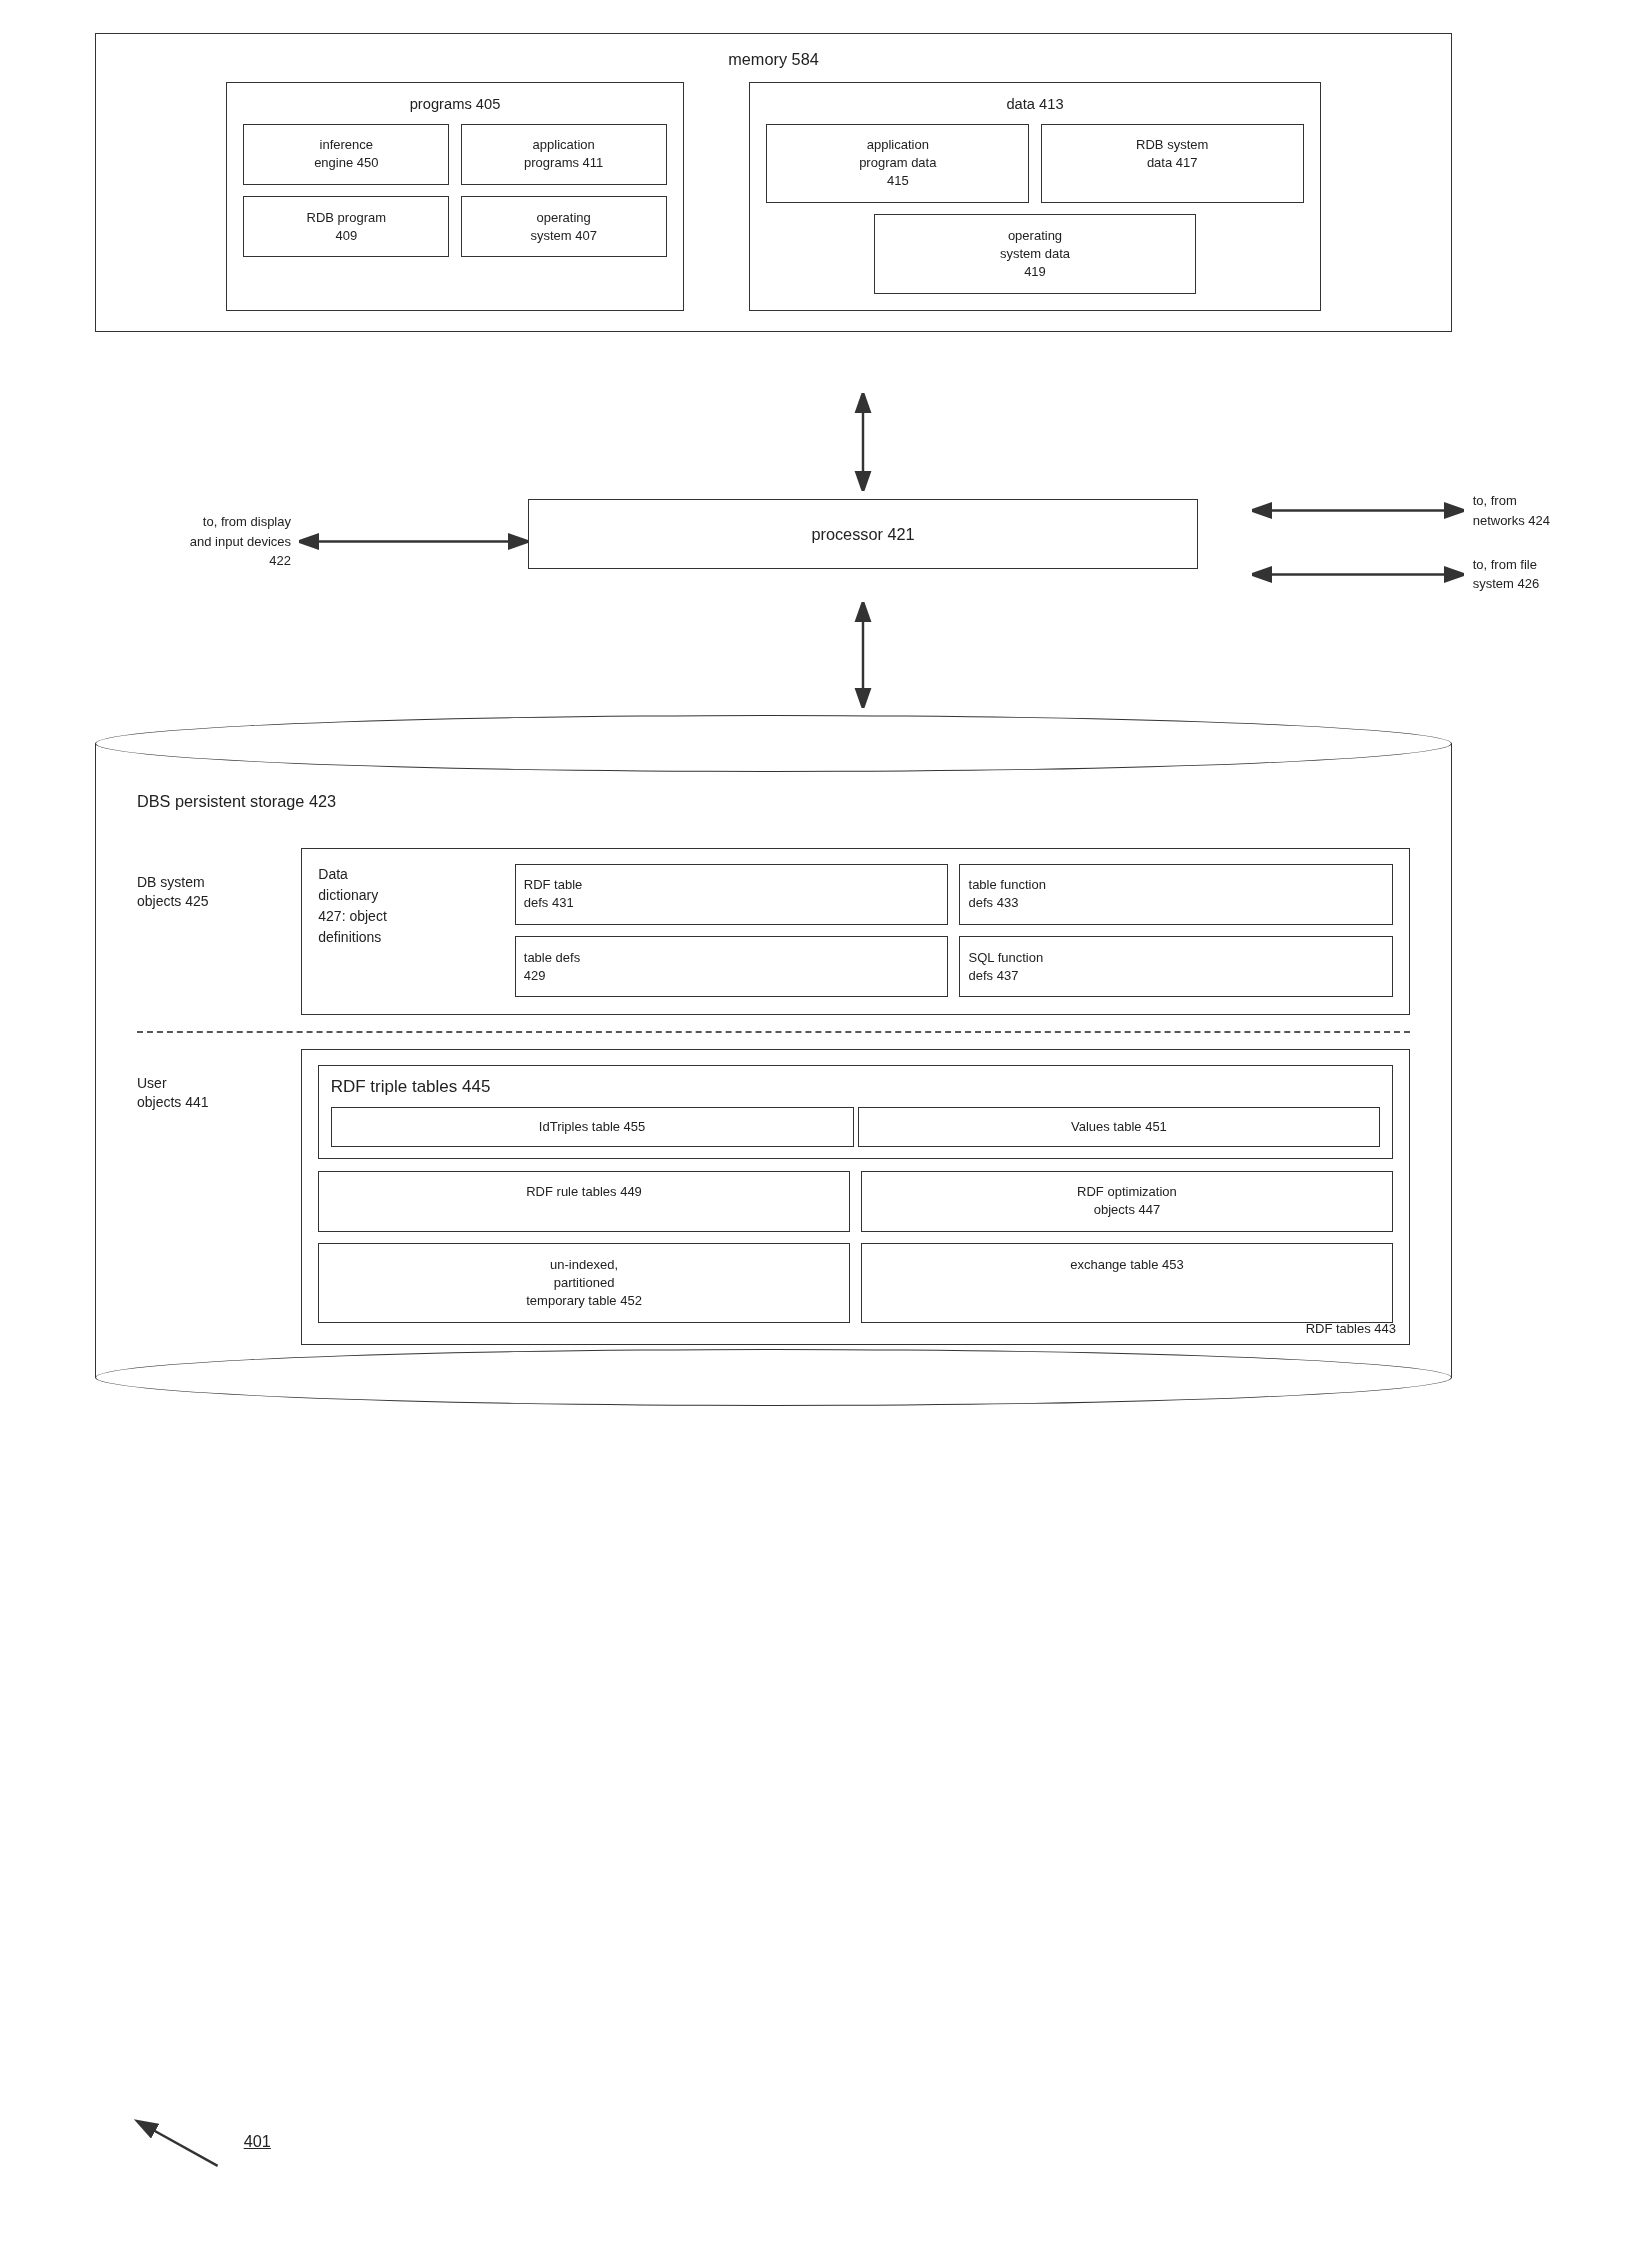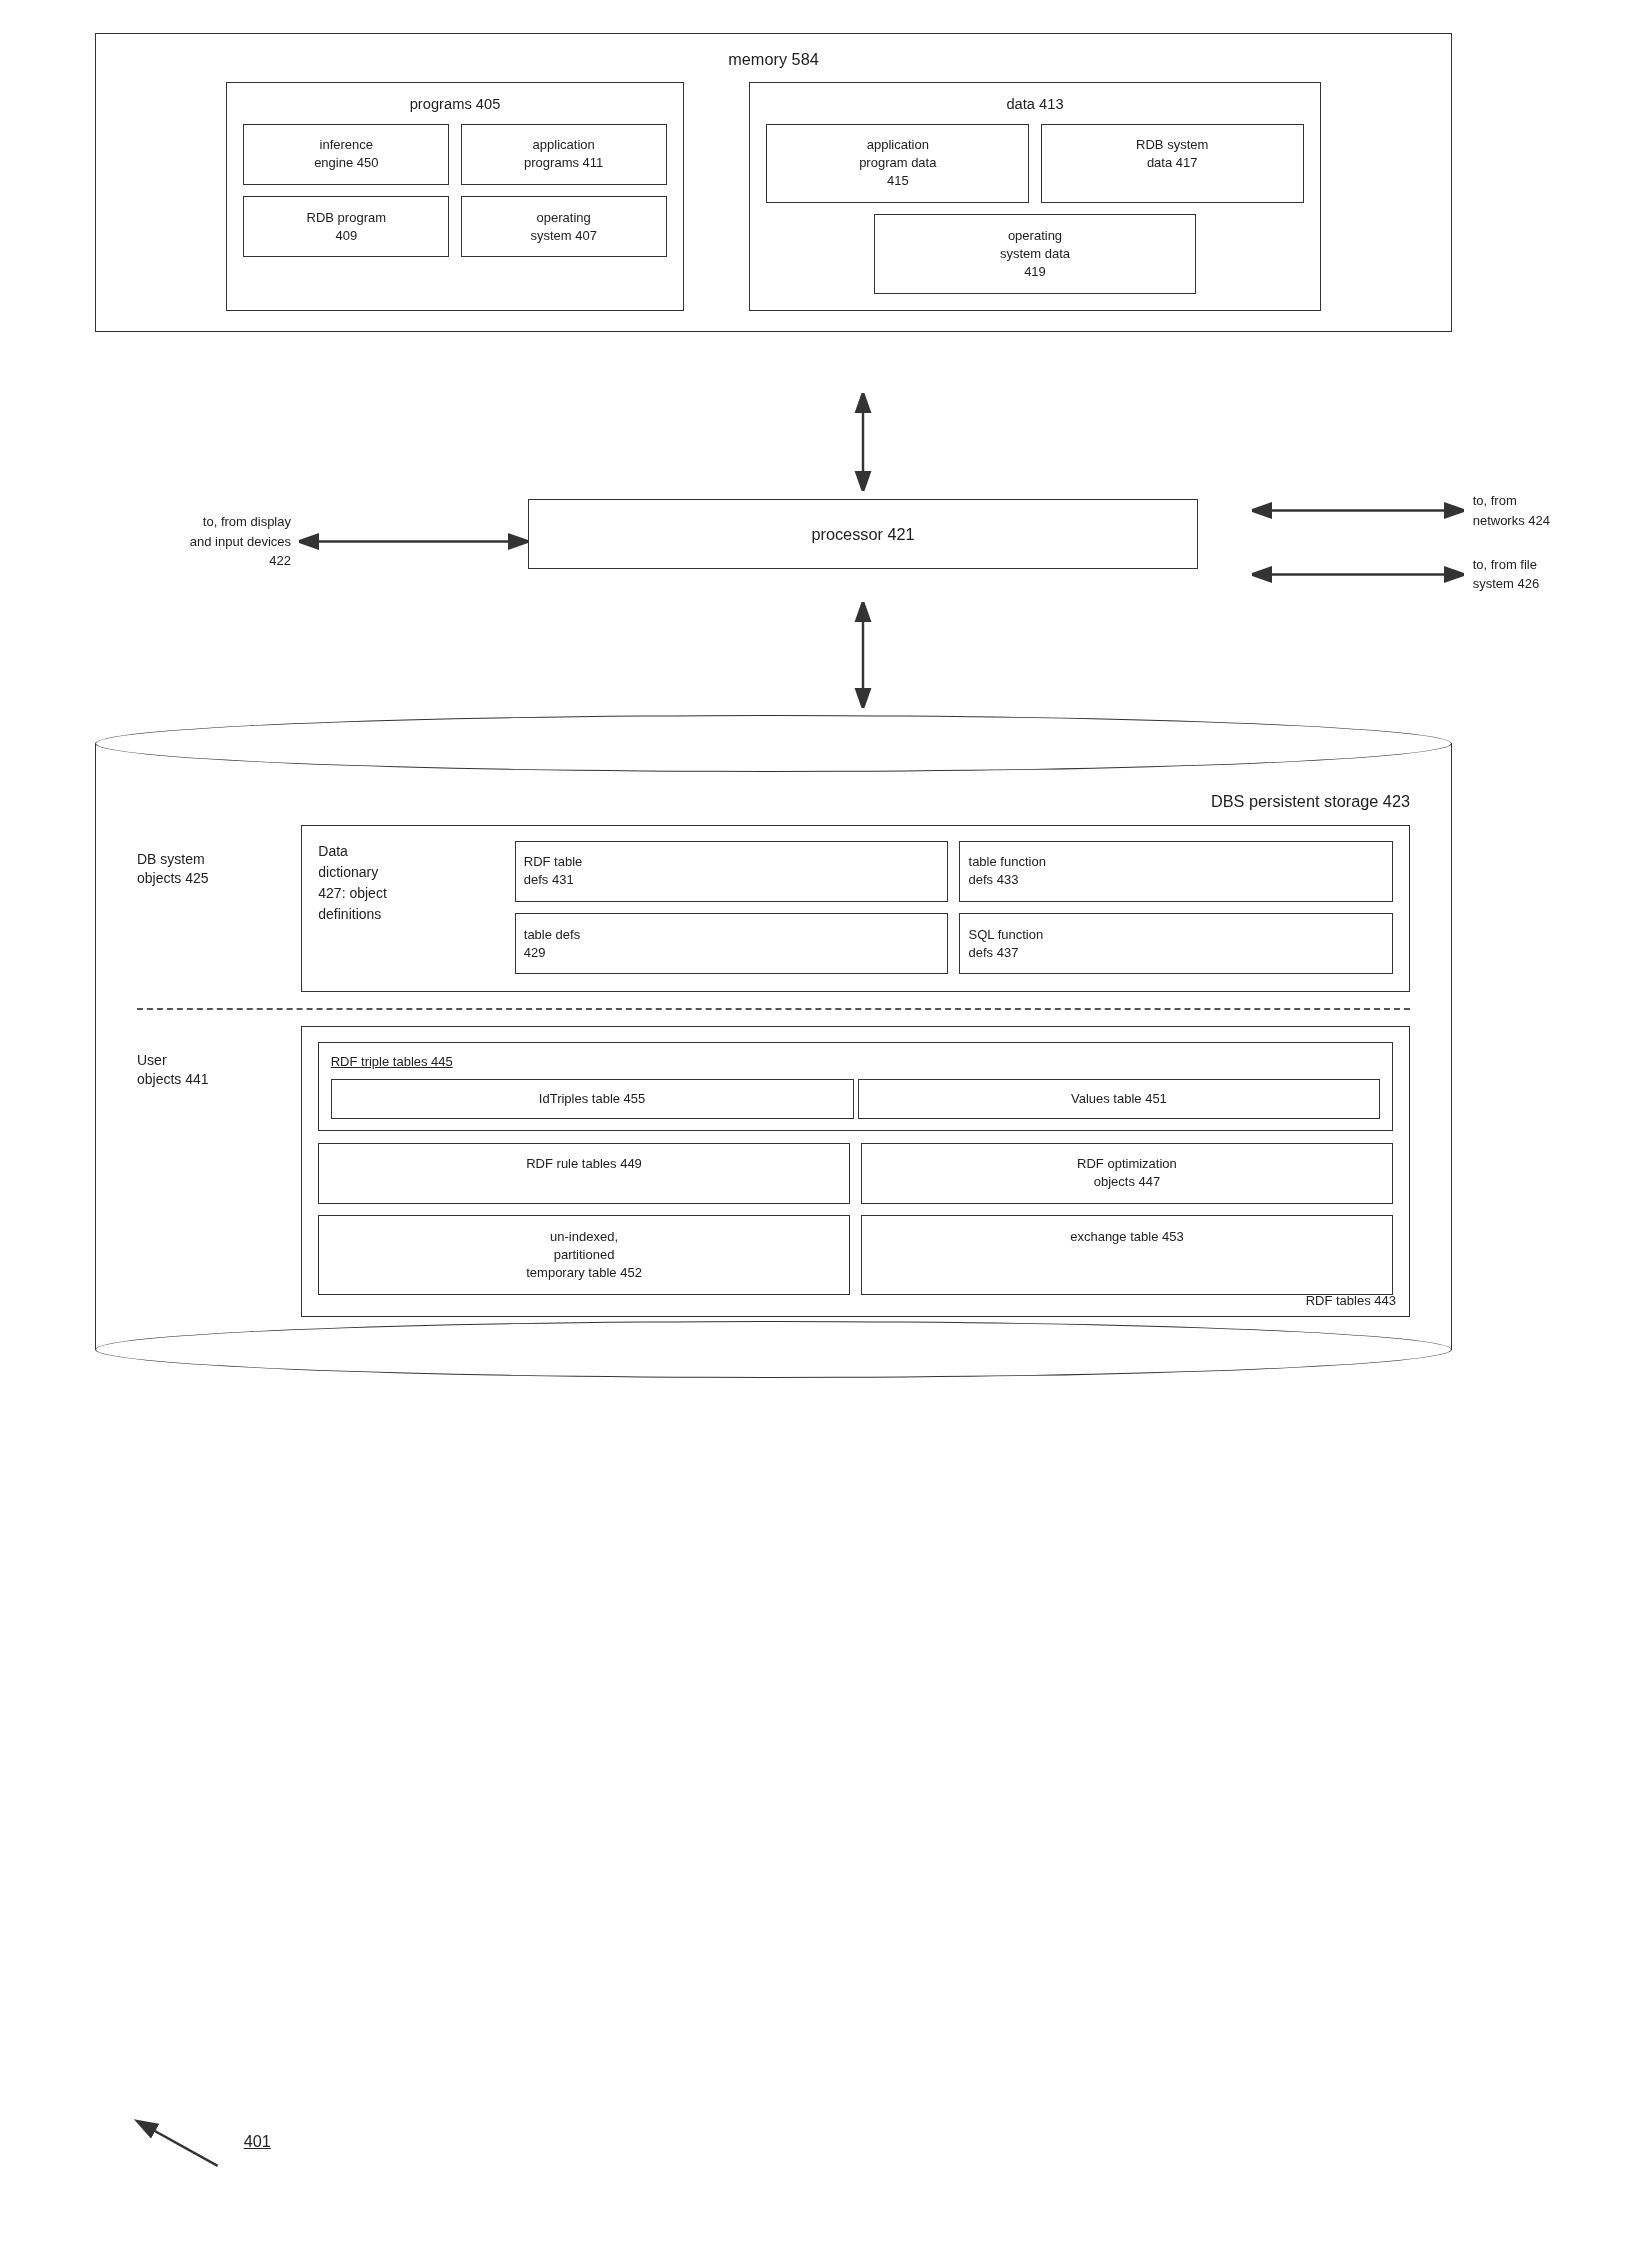--- a/index.html
+++ b/index.html
@@ -159,23 +159,22 @@
       padding: 14.7px 16.3px 16.3px;
       flex: 1;
       position: relative;
     }
     .rdf-triple-box {
       border: 1.6px solid #333;
       padding: 11.4px 11.4px;
       margin-bottom: 11.4px;
     }
     .rdf-triple-title {
-      font-size: 13px;
+      font-size: 17px;
       margin-bottom: 9.8px;
-      text-decoration: underline;
     }
     .rdf-triple-inner {
       display: grid;
       grid-template-columns: 1fr 1fr;
       gap: 4px;
     }
     .rdf-triple-item {
       border: 1.6px solid #333;
       padding: 9.8px 8.2px;
       text-align: center;
@@ -321,21 +320,21 @@
     </defs>
     <line x1="60" y1="10" x2="60" y2="120" stroke="#333" stroke-width="3" marker-end="url(#ah5)" marker-start="url(#ah5u)"></line>
   </svg>
 
   <div style="position:absolute;top:682px;left:49px;width:1357px;">
 
     <div style="border:1.6px solid #333;border-radius:50%;height:57px;background:#fff;position:relative;z-index:2;display:flex;align-items:center;justify-content:center;">
     </div>
 
     <div style="border-left:1.6px solid #333;border-right:1.6px solid #333;margin-top:-29px;padding:49px 41px 33px;">
-      <div style="text-align:right;font-size:16.3px;margin-bottom:14px;">DBS persistent storage 423</div>
+      <div style="text-align:left;font-size:16.3px;margin-bottom:37px;">DBS persistent storage 423</div>
 
       <div class="db-system-row">
         <div class="db-system-label">DB system<br>objects 425</div>
         <div class="data-dict-box">
           <div style="display:flex;gap:16.3px;align-items:flex-start;">
             <div style="font-size:14px;line-height:1.5;width:180px;flex-shrink:0;">Data<br>dictionary<br>427: object<br>definitions</div>
             <div style="flex:1;">
               <div class="data-dict-grid">
                 <div class="dict-item">RDF table<br>defs 431</div>
                 <div class="dict-item">table function<br>defs 433</div>

